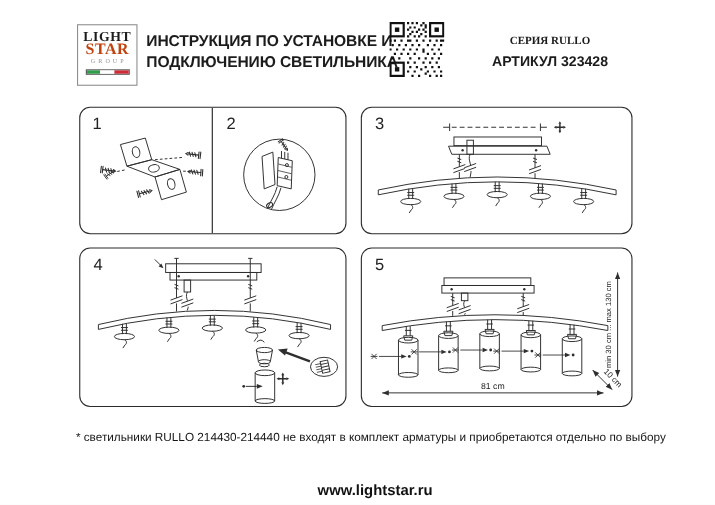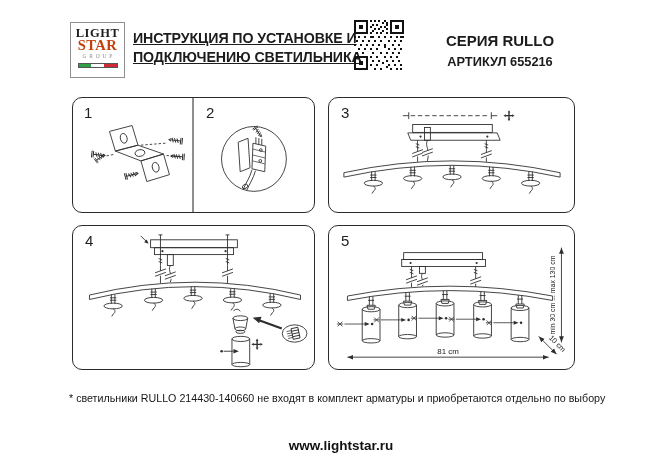--- a/index.html
+++ b/index.html
@@ -9,24 +9,24 @@
   .logo{position:absolute;left:70px;top:22px;width:55px;height:56px;
         border:1.5px solid #8f8f8f;box-sizing:border-box;text-align:center;
         font-family:"Liberation Serif",serif;background:#fff;}
   .logo-light{margin-top:5px;font-size:12.5px;font-weight:700;letter-spacing:.5px;line-height:11px;color:#1d1d1d;}
   .logo-star{font-size:14.5px;font-weight:700;letter-spacing:.5px;line-height:13px;color:#c2410c;}
   .logo-group{font-size:5.5px;letter-spacing:2.8px;padding-left:2.8px;color:#8f8f8f;margin-top:1px;line-height:7px;}
   .logo-flag{display:flex;width:40px;height:5px;margin:3px auto 0;border:.5px solid #555;box-sizing:border-box;}
   .logo-flag span{flex:1;}
   .fg{background:#2f9e49;} .fw{background:#ffffff;} .fr{background:#ce2b37;}
   .title{position:absolute;left:133px;top:29px;margin:0;font-size:14.2px;font-weight:700;
-         line-height:19px;color:#1c1c1c;letter-spacing:-.1px;text-decoration:underline;}
+         line-height:19px;color:#1c1c1c;letter-spacing:-.1px;}
   .qr{position:absolute;left:354px;top:20px;width:50px;height:50px;}
   .series{position:absolute;left:425px;top:32px;width:150px;text-align:center;color:#1c1c1c;}
-  .series-name{font-size:15px;font-weight:700;}
+  .series-name{font-size:10px;font-weight:700;font-family:Liberation Serif, serif;}
   .article{font-size:12.8px;font-weight:700;margin-top:5px;}
   
   .panel{position:absolute;border:1.1px solid #2b2b2b;border-radius:10px;box-sizing:border-box;background:#fff;}
   .p12{left:72px;top:97px;width:243px;height:116px;}
   .p3{left:328px;top:97px;width:247px;height:116px;}
   .p4{left:72px;top:225px;width:243px;height:145px;}
   .p5{left:328px;top:225px;width:247px;height:145px;}
   .panel svg.draw{position:absolute;left:0;top:0;width:100%;height:100%;display:block;}
   .step{position:absolute;top:6px;font-size:15px;color:#222;font-family:"Liberation Sans",sans-serif;}
   .dim{font-family:"Liberation Sans",sans-serif;font-size:8px;fill:#222;stroke:none;}
@@ -107,21 +107,21 @@
     <rect x="5" y="5" width="4" height="4" fill="#111"></rect>
     <rect x="37" y="1" width="12" height="12" fill="none" stroke="#111" stroke-width="2"></rect>
     <rect x="41" y="5" width="4" height="4" fill="#111"></rect>
     <rect x="1" y="37" width="12" height="12" fill="none" stroke="#111" stroke-width="2"></rect>
     <rect x="5" y="41" width="4" height="4" fill="#111"></rect>
     <path fill="#111" d="M16,0h2v2h-2z M20,0h2v2h-2z M24,0h2v2h-2z M30,0h2v2h-2z M18,4h2v2h-2z M22,4h2v2h-2z M28,2h2v2h-2z M32,2h2v4h-2z M16,6h2v2h-2z M26,6h2v2h-2z M30,6h2v2h-2z M20,8h2v2h-2z M24,8h2v2h-2z M32,8h2v2h-2z M18,10h2v2h-2z M28,10h2v2h-2z M16,12h2v2h-2z M22,12h2v2h-2z M26,12h2v2h-2z M32,12h2v2h-2z M0,16h2v2h-2z M4,16h2v2h-2z M10,16h2v2h-2z M16,16h4v2h-4z M24,16h2v2h-2z M30,16h2v2h-2z M36,16h2v2h-2z M42,16h2v2h-2z M46,16h4v2h-4z M2,20h2v2h-2z M8,20h2v2h-2z M14,20h2v2h-2z M20,20h2v2h-2z M26,20h2v2h-2z M34,20h2v2h-2z M40,20h2v2h-2z M46,20h2v2h-2z M0,24h2v2h-2z M6,24h2v2h-2z M12,24h2v2h-2z M18,24h2v2h-2z M24,24h2v2h-2z M30,24h2v4h-2z M38,24h2v2h-2z M44,24h2v2h-2z M4,28h2v2h-2z M10,28h2v2h-2z M16,28h2v2h-2z M22,28h2v2h-2z M34,28h2v2h-2z M40,28h2v2h-2z M46,28h2v2h-2z M2,32h2v2h-2z M8,32h2v2h-2z M18,32h2v2h-2z M26,32h2v2h-2z M32,32h2v2h-2z M38,32h2v2h-2z M44,32h2v2h-2z M16,36h2v2h-2z M22,36h2v2h-2z M30,36h2v2h-2z M36,36h2v2h-2z M42,36h2v2h-2z M18,40h2v2h-2z M24,40h2v2h-2z M32,40h2v2h-2z M38,40h2v2h-2z M44,40h2v2h-2z M16,44h2v2h-2z M22,44h2v2h-2z M28,42h2v2h-2z M34,44h2v2h-2z M40,44h2v2h-2z M46,44h2v2h-2z M20,48h2v2h-2z M26,48h2v2h-2z M32,46h2v2h-2z M36,48h2v2h-2z M42,48h2v2h-2z M46,48h2v2h-2z"></path>
   </svg>
 
   <div class="series">
     <div class="series-name">СЕРИЯ RULLO</div>
-    <div class="article">АРТИКУЛ 655216</div>
+    <div class="article">АРТИКУЛ 323428</div>
   </div>
 
   <section class="panel p12">
     <svg class="draw" viewBox="0 0 243 116">
       <g stroke="#2e2e2e" stroke-width=".9" fill="none">
         <path d="M121,0 V116" stroke-width="1.1"></path>
 
         <g>
           <path d="M36,34 L59,28 L65,48 L42,54 Z"></path>
           <ellipse cx="50.5" cy="41" rx="3.4" ry="5" transform="rotate(-14 50.5 41)"></ellipse>
@@ -279,16 +279,16 @@
         <text x="120" y="129.5" text-anchor="middle" class="dim">81 cm</text>
         <path d="M235,22 V118" marker-start="url(#g-mA)" marker-end="url(#g-mA)"></path>
         <text transform="rotate(-90 226 70)" x="226" y="72.5" text-anchor="middle" class="dim dim-sm">min 30 cm ... max 130 cm</text>
         <path d="M212,112 L230,130" marker-start="url(#g-mA)" marker-end="url(#g-mA)"></path>
         <text transform="rotate(45 229 121)" x="229" y="121" text-anchor="middle" class="dim dim-md">10 cm</text>
       </g>
     </svg>
     <span class="step" style="left:12px">5</span>
   </section>
 
-  <p class="footnote">* светильники RULLO 214430-140660 не входят в комплект арматуры и приобретаются отдельно по выбору</p>
+  <p class="footnote">* светильники RULLO 214430-214440 не входят в комплект арматуры и приобретаются отдельно по выбору</p>
   <p class="footer-url">www.lightstar.ru</p>
 
 </div>
 
 </body></html>

